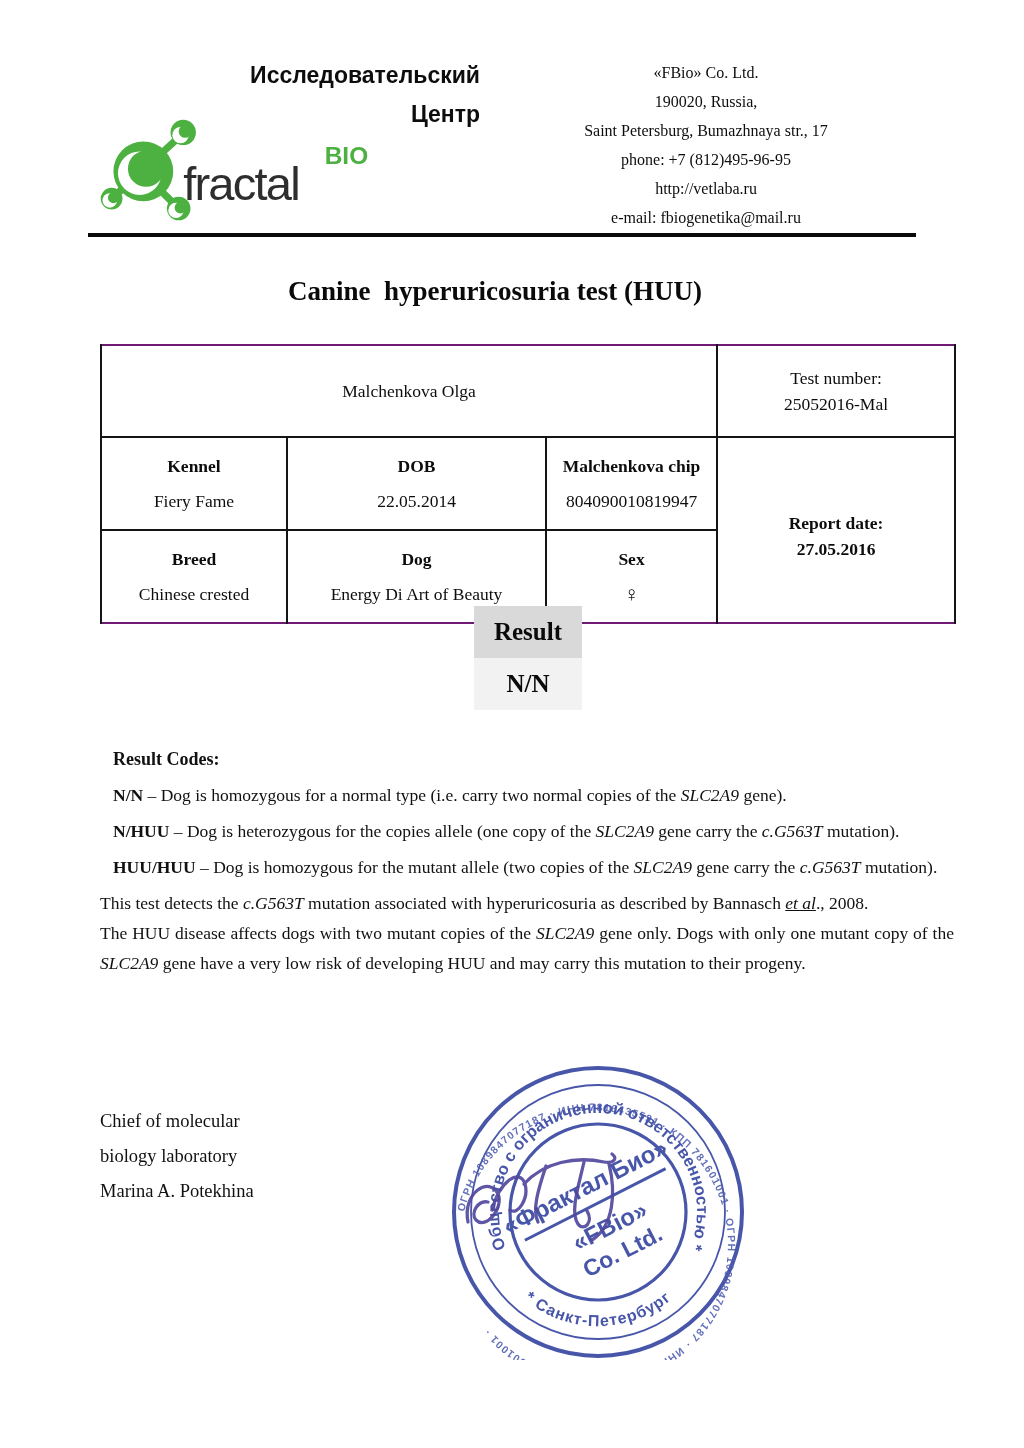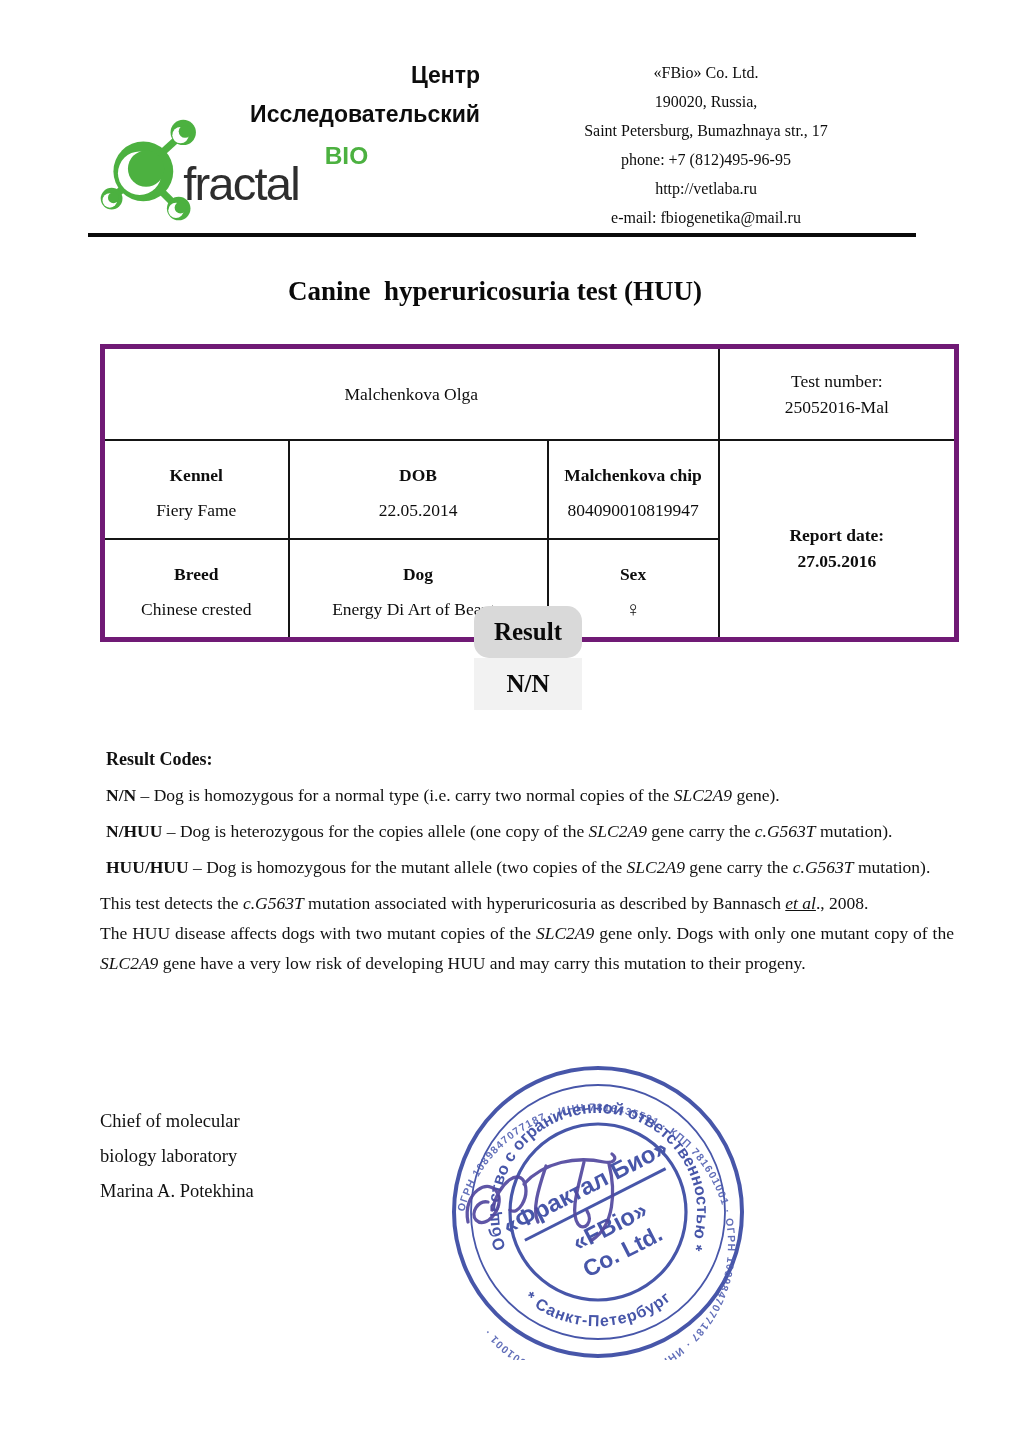--- a/index.html
+++ b/index.html
@@ -33,55 +33,55 @@
     white-space:pre-wrap;margin:0;color:#0a0a0a;
   }
   
   .info-table{
     position:absolute;left:100px;top:344px;width:854px;
     border-collapse:collapse;table-layout:fixed;
     font-size:17.5px;color:#0d0d0d;
   }
   .info-table td{border-left:2px solid #151515;border-right:2px solid #151515;
     text-align:center;vertical-align:middle;padding:0;}
-  .info-table{border:5px solid #701a75;}
+  .info-table{border:2px solid #701a75;}
   tr.owner-row td{height:90px;border-bottom:2px solid #151515;}
-  tr.label-row td{height:32px;font-weight:bold;padding-top:18px;vertical-align:middle;}
+  tr.label-row td{height:32px;font-weight:bold;padding-top:12px;vertical-align:middle;}
   tr.value-row td{height:39px;padding-bottom:8px;vertical-align:middle;}
   tr.value-row.mid td{border-bottom:2px solid #151515;}
   td.span-cell{border-bottom:none;}
   .two-line div{line-height:26px;}
   .sex-sym{font-size:21px;}
   
   .result-box{
     position:absolute;left:474px;width:108px;height:52px;
     display:flex;align-items:center;justify-content:center;
     font-weight:bold;font-size:25px;color:#0a0a0a;
   }
-  .result-label{top:606px;background:#d9d9d9;border-radius:15px;}
+  .result-label{top:606px;background:#d9d9d9;}
   .result-value{top:658px;background:#f2f2f2;}
   
   .codes{position:absolute;left:100px;top:744px;width:854px;font-size:17.5px;}
   .codes-heading{font-weight:bold;font-size:18px;margin:0 0 16px 0;}
-  .codes p{margin:0 0 6px 6px;line-height:30px;text-align:justify;}
+  .codes p{margin:0 0 6px 13px;line-height:30px;text-align:justify;}
   .codes p.tight{margin:0;}
   
   .signatory{position:absolute;left:100px;top:1104px;font-size:18.5px;line-height:35px;}
   
   .stamp-svg{position:absolute;left:426px;top:1064px;opacity:.93;}
   .stamp-svg text{font-family:"Liberation Sans","DejaVu Sans",sans-serif;}
 </style>
 </head>
 <body>
 
 <div class="page">
 
   <div class="hdr-left">
+    <div>Исследовательский</div>
     <div>Центр</div>
-    <div>Исследовательский</div>
   </div>
 
   <svg class="logo-svg" width="272" height="107" viewBox="0 0 300 118" preserveAspectRatio="none">
     <g>
       <g stroke="#4cb140" stroke-width="8">
         <line x1="50" y1="58" x2="92" y2="20"></line>
         <line x1="50" y1="62" x2="88" y2="100"></line>
         <line x1="50" y1="62" x2="16" y2="88"></line>
       </g>
       <circle cx="50" cy="60" r="33" fill="#4cb140"></circle>

